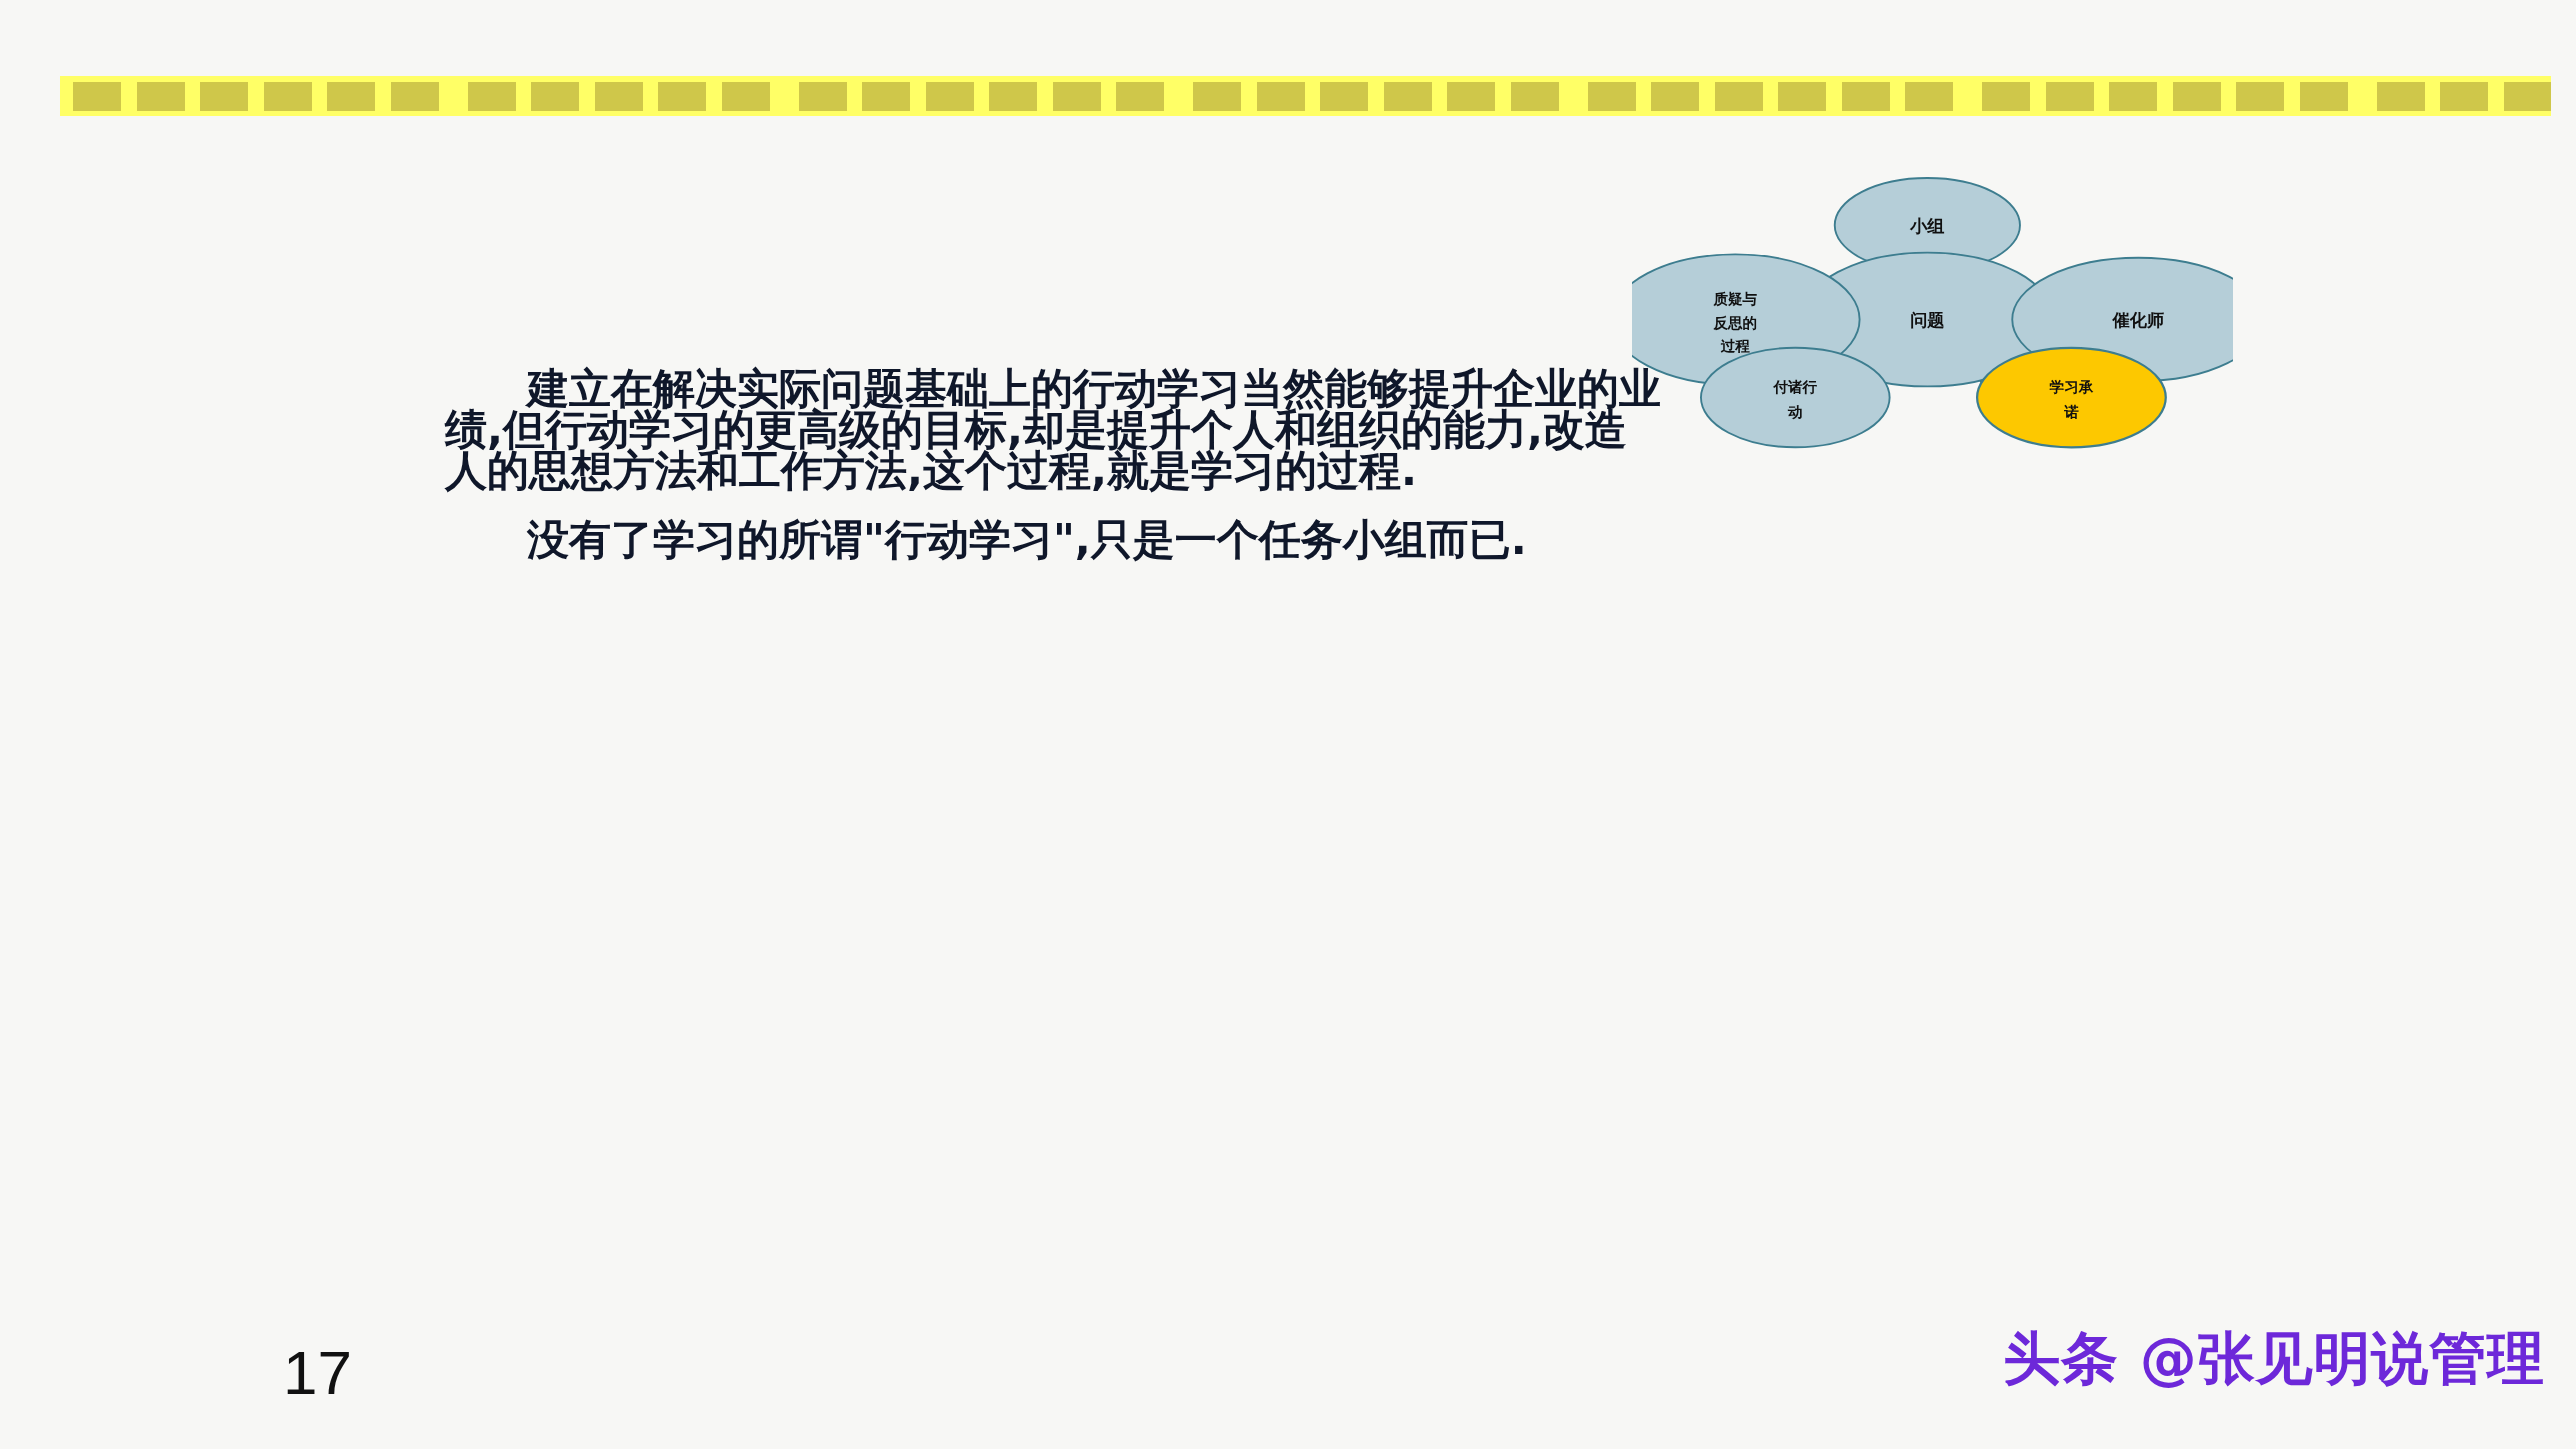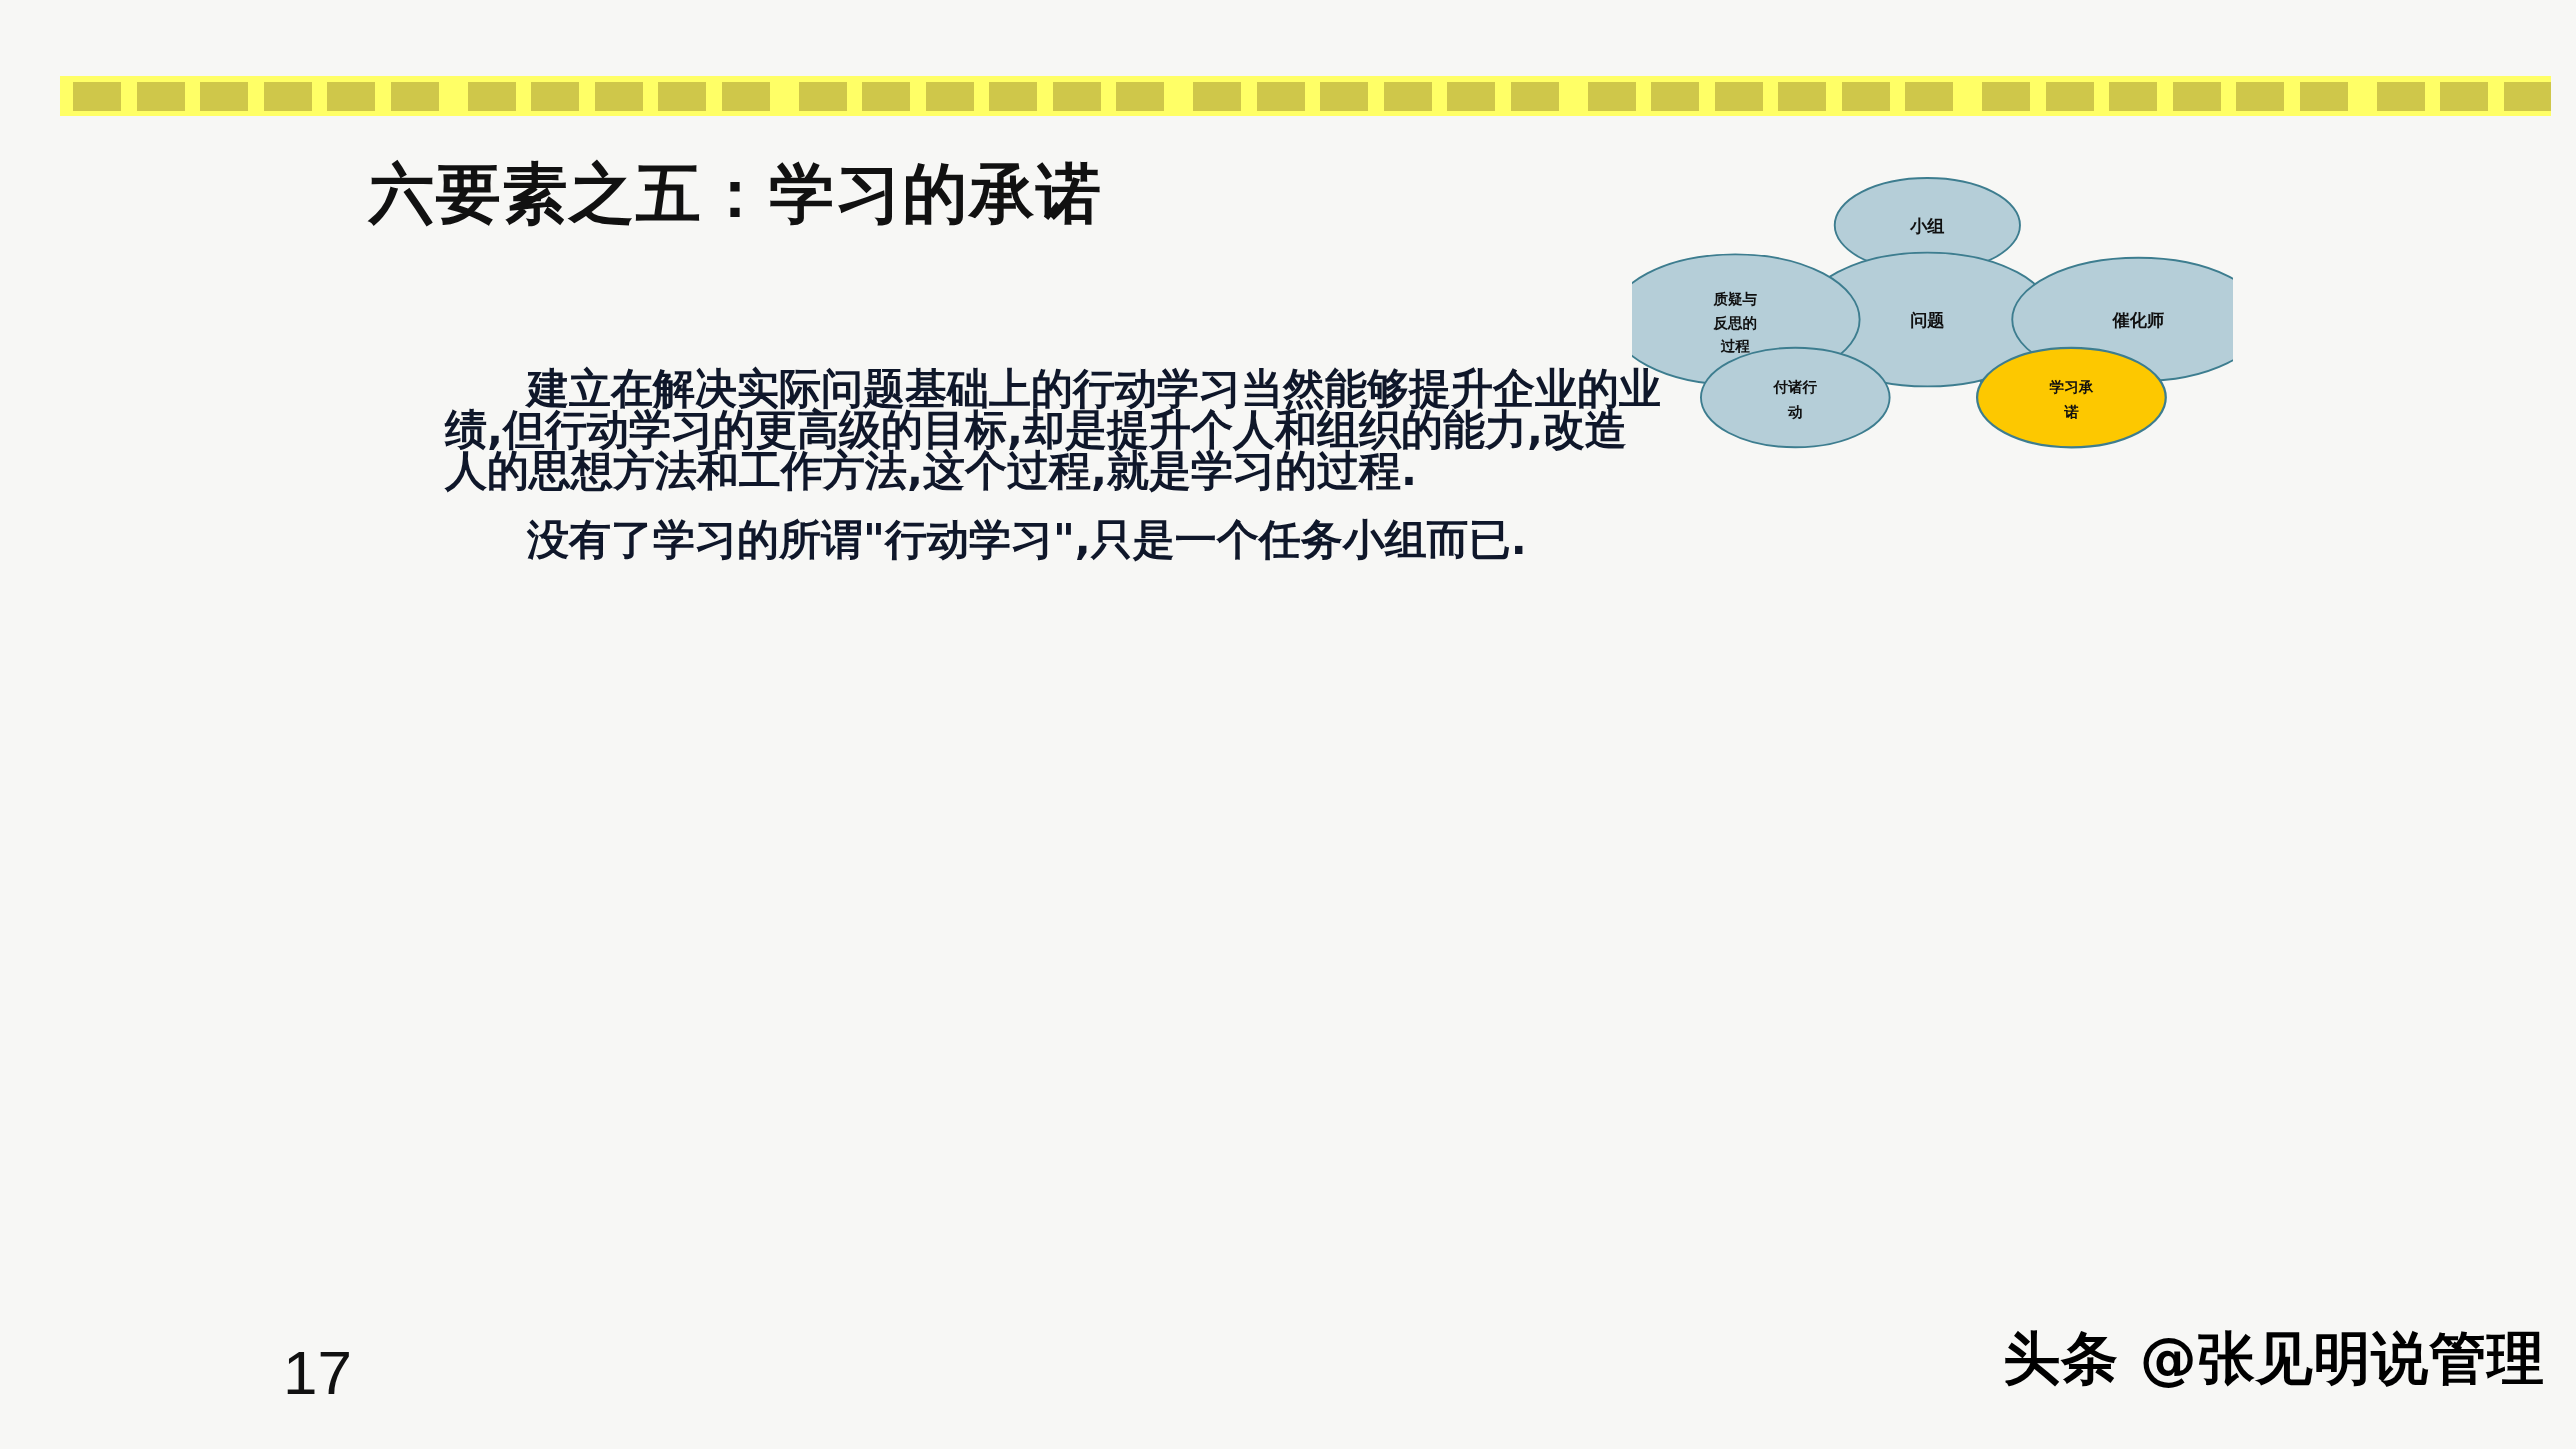--- a/index.html
+++ b/index.html
@@ -123,21 +123,21 @@
     font-weight: normal;
     font-family: "Liberation Sans", sans-serif;
     text-align: right;
   }
   #watermark {
     position: absolute;
     right: 31px;
     top: 1321px;
     font-size: 57px;
     font-weight: bold;
-    color: #000000;
+    color: #6d28d9;
     white-space: nowrap;
     letter-spacing: 0.9px;
     text-align: right;
   }
 </style>
 </head>
 <body>
 
 <div id="slide">
 
@@ -175,21 +175,20 @@
       <div class="deco-seg" style="width: 48px; margin-left: 15.5px; background: rgb(207, 199, 74);"></div>
       <div class="deco-seg" style="width: 48px; margin-left: 15.5px; background: rgb(207, 199, 74);"></div>
       <div class="deco-seg" style="width: 48px; margin-left: 15.5px; background: rgb(207, 199, 74);"></div>
       <div class="deco-seg" style="width: 48px; margin-left: 15.5px; background: rgb(207, 199, 74);"></div>
       <div class="deco-seg" style="width: 48px; margin-left: 15.5px; background: rgb(207, 199, 74);"></div>
       <div class="deco-seg" style="width: 48px; margin-left: 29px; background: rgb(207, 199, 74);"></div>
       <div class="deco-seg" style="width: 48px; margin-left: 15.5px; background: rgb(207, 199, 74);"></div>
       <div class="deco-seg" style="width: 48px; margin-left: 15.5px; background: rgb(207, 199, 74);"></div>
     </div>
 
-  <div id="slide-title">六要素之五：学习的承诺</div>
 
   <div id="body-block">
     <p class="para para-1">建立在解决实际问题基础上的行动学习当然能够提升企业的业绩,但行动学习的更高级的目标,却是提升个人和组织的能力,改造人的思想方法和工作方法,这个过程,就是学习的过程.</p>
     <p class="para para-2">没有了学习的所谓"行动学习",只是一个任务小组而已.</p>
   </div>
 
   <div id="diagram">
     <svg viewBox="0 0 700 330" xmlns="http://www.w3.org/2000/svg">
 
       <line class="spoke" x1="344" y1="120" x2="344" y2="185"></line>

